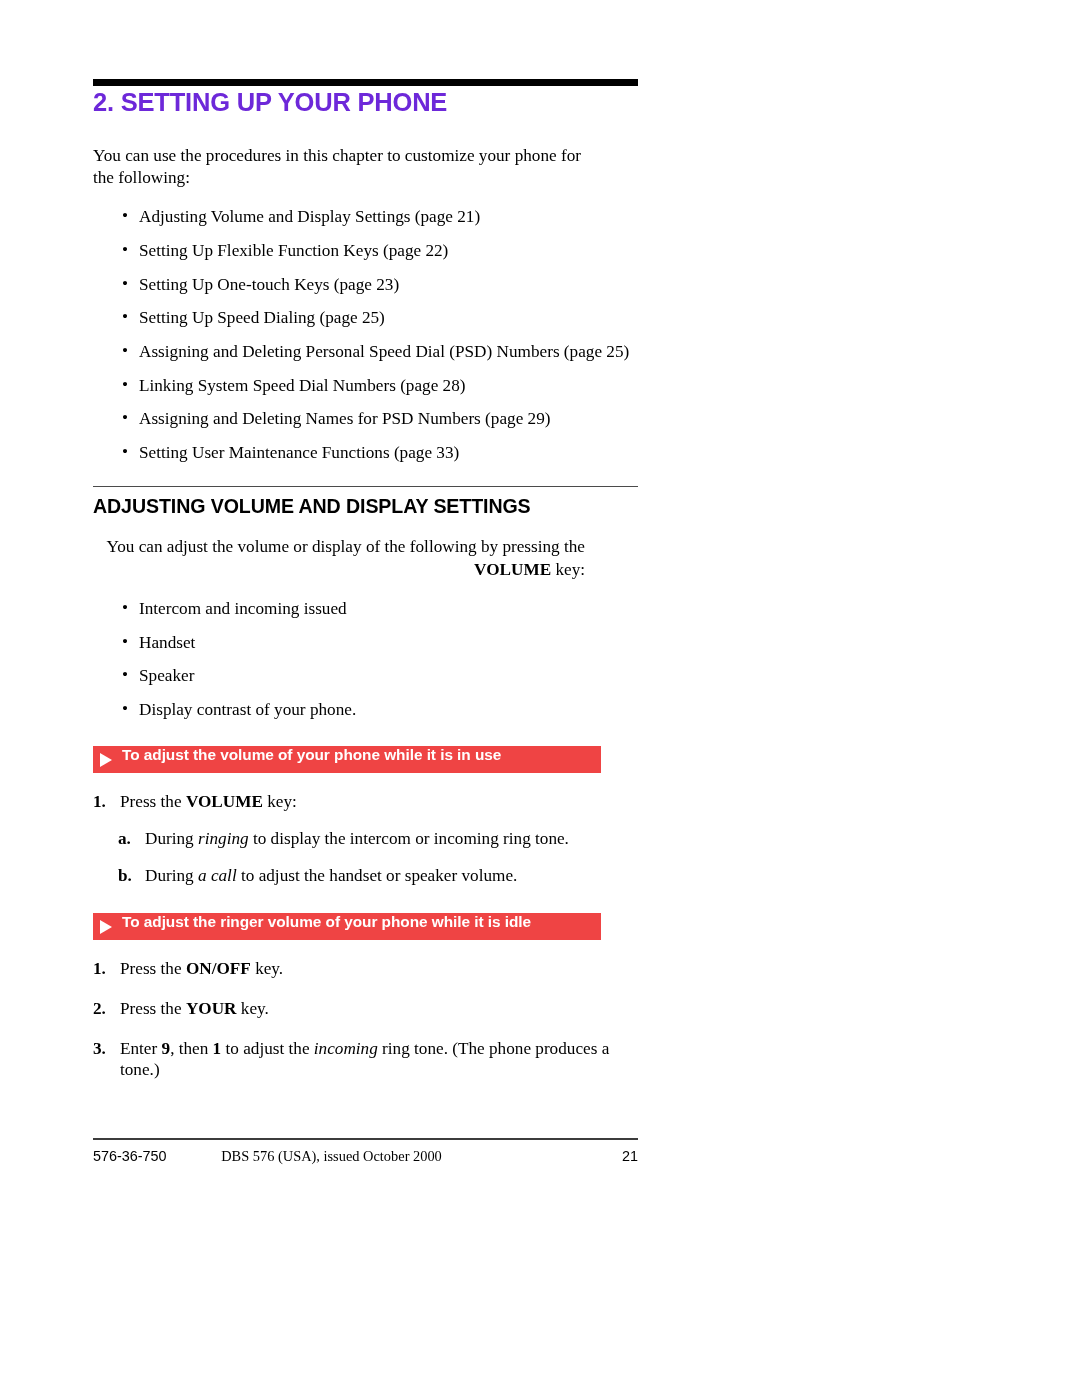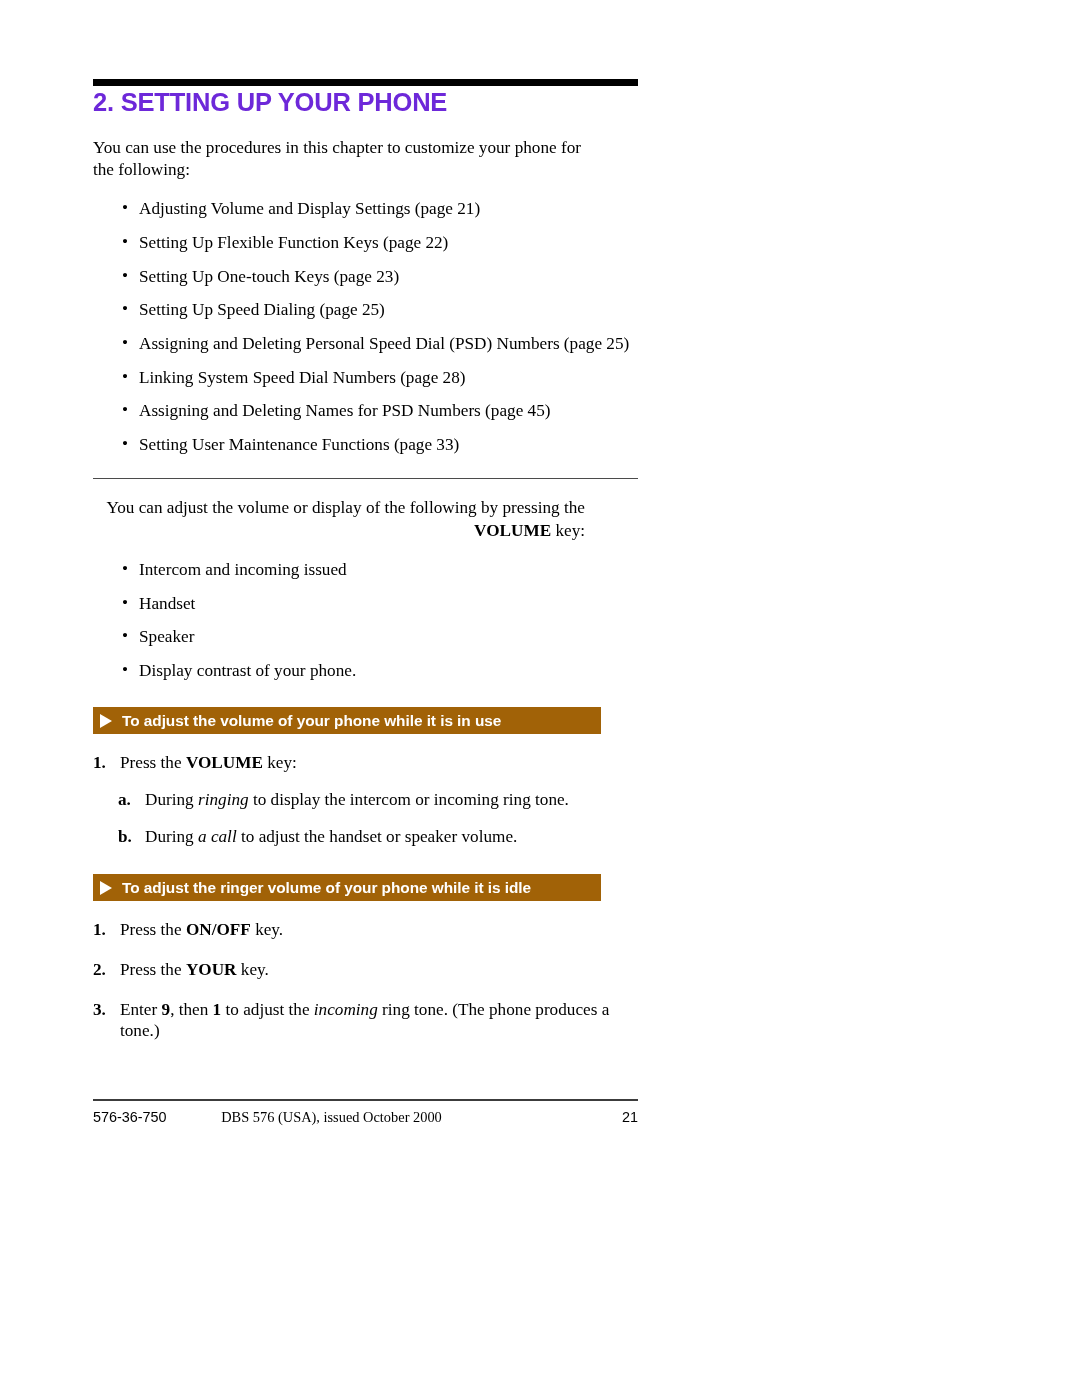--- a/index.html
+++ b/index.html
@@ -35,21 +35,21 @@
     letter-spacing: -0.2px;
     line-height: 1.08;
     margin-top: 3px;
     color: #6d28d9;
   }
 
   
   .para {
     font-size: 17.2px;
     line-height: 1.33;
-    margin-top: 20px;
+    margin-top: 28px;
     width: 492px;
   }
   .para.tight { margin-top: 18px; text-align: right; }
 
   b.key {
     font-weight: bold;
   }
 
   
   ul.bullets {
@@ -83,26 +83,26 @@
     font-family: "Liberation Sans", "DejaVu Sans", sans-serif;
     font-weight: bold;
     font-size: 19.6px;
     letter-spacing: -0.1px;
     margin-top: 8px;
   }
 
   
   .proc-bar {
     position: relative;
-    background: #a16207;
+    background: #ef4444;
     width: 508px;
     height: 27px;
     margin-top: 26px;
     display: flex;
-    align-items: center;
+    align-items: flex-start;
   }
   .proc-bar .marker {
     position: absolute;
     left: 7px;
     top: 50%;
     transform: translateY(-50%);
     width: 0;
     height: 0;
     border-top: 7px solid transparent;
     border-bottom: 7px solid transparent;
@@ -174,25 +174,26 @@
 
   <p class="para">You can use the procedures in this chapter to customize your phone for the following:</p>
 
   <ul class="bullets">
     <li><span class="dot">•</span><span>Adjusting Volume and Display Settings (page 21)</span></li>
     <li><span class="dot">•</span><span>Setting Up Flexible Function Keys (page 22)</span></li>
     <li><span class="dot">•</span><span>Setting Up One-touch Keys (page 23)</span></li>
     <li><span class="dot">•</span><span>Setting Up Speed Dialing (page 25)</span></li>
     <li><span class="dot">•</span><span>Assigning and Deleting Personal Speed Dial (PSD) Numbers  (page 25)</span></li>
     <li><span class="dot">•</span><span>Linking System Speed Dial Numbers (page 28)</span></li>
-    <li><span class="dot">•</span><span>Assigning and Deleting Names for PSD Numbers (page 45)</span></li>
+    <li><span class="dot">•</span><span>Assigning and Deleting Names for PSD Numbers (page 29)</span></li>
     <li><span class="dot">•</span><span>Setting User Maintenance Functions (page 33)</span></li>
   </ul>
 
   <div class="section-rule"></div>
+  <h2 class="section-title">ADJUSTING VOLUME AND DISPLAY SETTINGS</h2>
 
   <p class="para tight"><span>You can adjust the volume or display of the following by pressing the </span><b class="key">VOLUME</b><span> key:</span></p>
 
   <ul class="bullets">
     <li><span class="dot">•</span><span>Intercom and incoming issued</span></li>
     <li><span class="dot">•</span><span>Handset</span></li>
     <li><span class="dot">•</span><span>Speaker</span></li>
     <li><span class="dot">•</span><span>Display contrast of your phone.</span></li>
   </ul>
 

